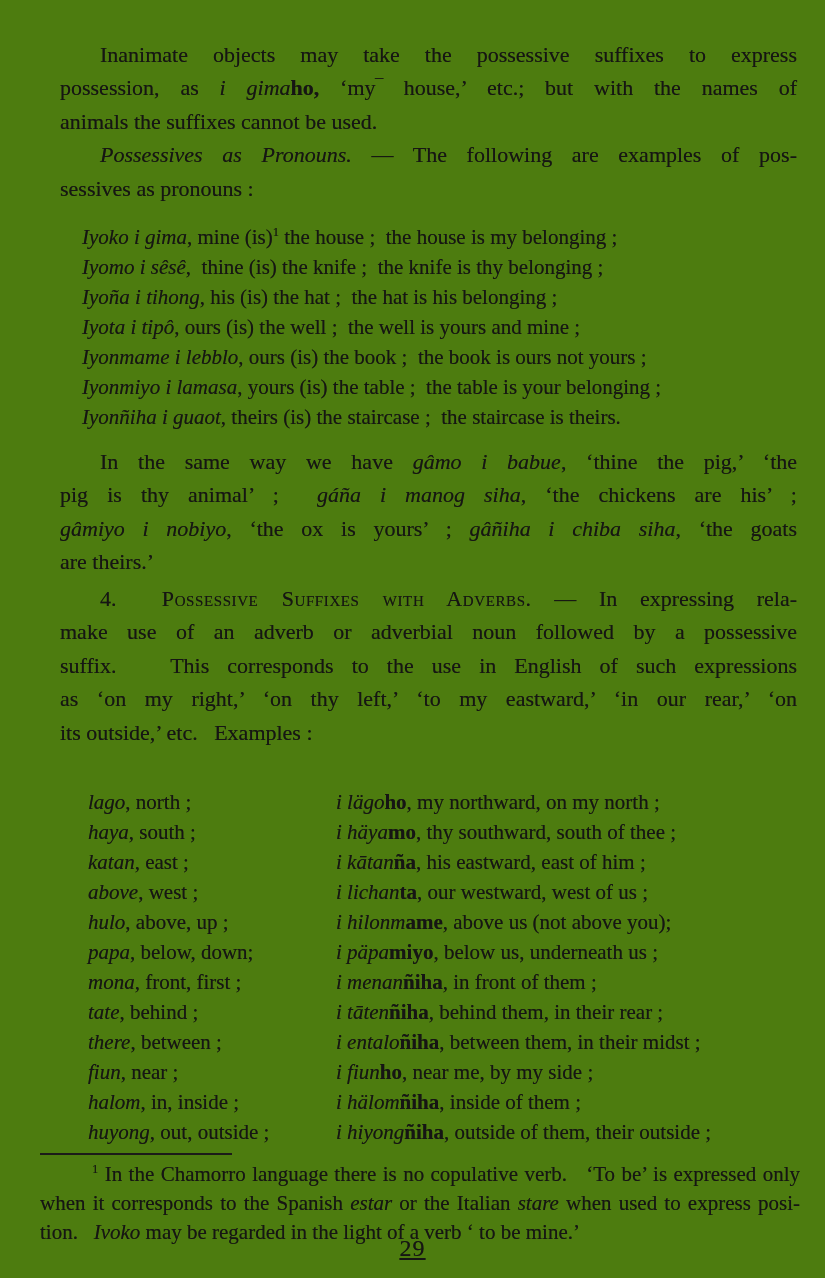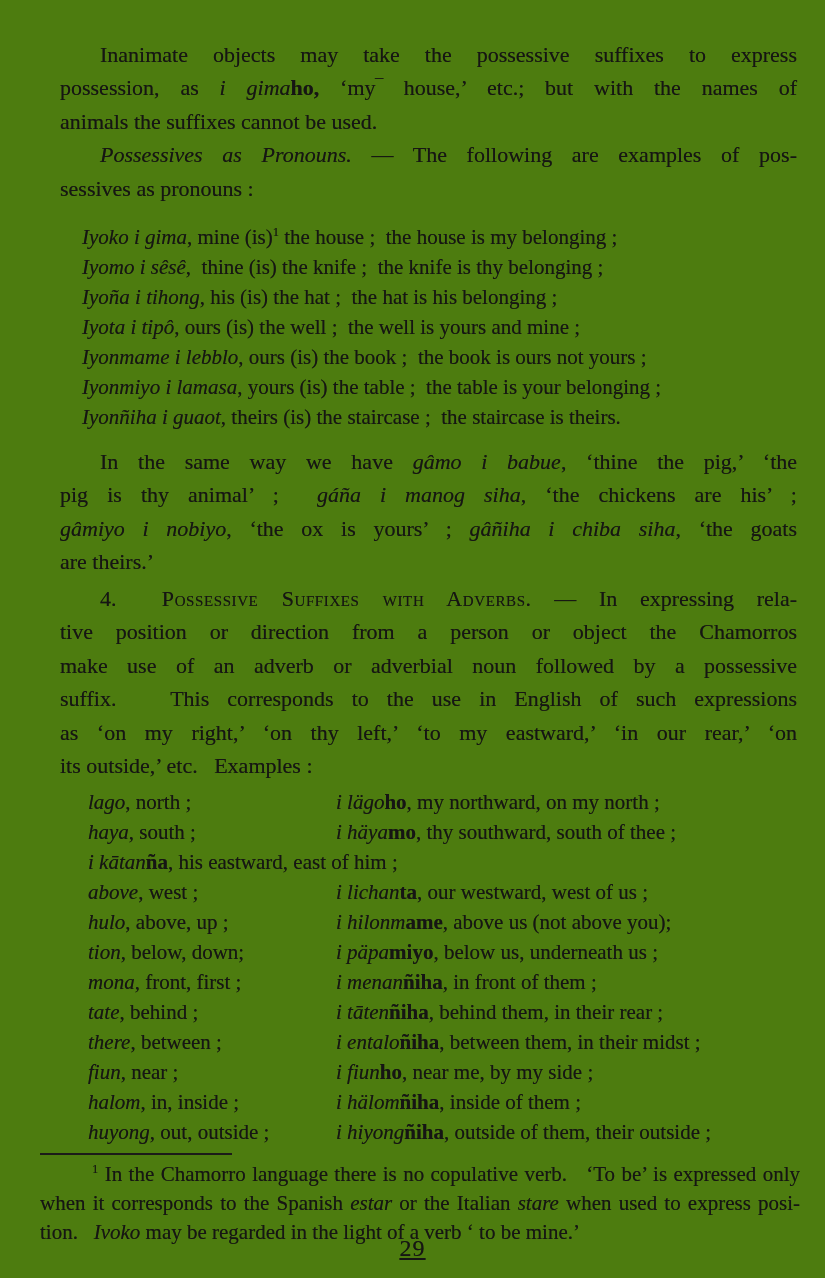--- a/index.html
+++ b/index.html
@@ -67,34 +67,33 @@
 
   <div class="block p-body" style="top:445px">
     <div class="ln just ind"><span>In the same way we have </span><span class="seg-i">gâmo i babue</span><span>, ‘thine the pig,’ ‘the</span></div>
     <div class="ln just"><span>pig is thy animal’ ;  </span><span class="seg-i">gáña i manog siha</span><span>, ‘the chickens are his’ ;</span></div>
     <div class="ln just"><span class="seg-i">gâmiyo i nobiyo</span><span>, ‘the ox is yours’ ; </span><span class="seg-i">gâñiha i chiba siha</span><span>, ‘the goats</span></div>
     <div class="ln"><span>are theirs.’</span></div>
   </div>
 
   <div class="block p-body" style="top:582px">
     <div class="ln just ind"><span>4.  </span><span class="seg-sc">Possessive Suffixes with Adverbs.</span><span> — In expressing rela-</span></div>
-    <div class="ln just"><span>tive position or direction from a person or object the Chamorros</span></div>
     <div class="ln just"><span>make use of an adverb or adverbial noun followed by a possessive</span></div>
     <div class="ln just"><span>suffix.   This corresponds to the use in English of such expressions</span></div>
     <div class="ln just"><span>as ‘on my right,’ ‘on thy left,’ ‘to my eastward,’ ‘in our rear,’ ‘on</span></div>
     <div class="ln"><span>its outside,’ etc.   Examples :</span></div>
   </div>
 
   <div class="block adv-table" style="top:787px">
     <div class="trow"><div class="tc1"><span class="seg-i">lago</span><span>, north ;</span></div><div class="tc2"><span class="seg-i">i lägo</span><span class="seg-b">ho</span><span>, my northward, on my north ;</span></div></div>
     <div class="trow"><div class="tc1"><span class="seg-i">haya</span><span>, south ;</span></div><div class="tc2"><span class="seg-i">i häya</span><span class="seg-b">mo</span><span>, thy southward, south of thee ;</span></div></div>
-    <div class="trow"><div class="tc2"><span class="seg-i">i kātan</span><span class="seg-b">ña</span><span>, his eastward, east of him ;</span></div></div>
+    <div class="trow"><div class="tc1"><span class="seg-i">katan</span><span>, east ;</span></div><div class="tc2"><span class="seg-i">i kātan</span><span class="seg-b">ña</span><span>, his eastward, east of him ;</span></div></div>
     <div class="trow"><div class="tc1"><span class="seg-i">above</span><span>, west ;</span></div><div class="tc2"><span class="seg-i">i lichan</span><span class="seg-b">ta</span><span>, our westward, west of us ;</span></div></div>
     <div class="trow"><div class="tc1"><span class="seg-i">hulo</span><span>, above, up ;</span></div><div class="tc2"><span class="seg-i">i hilonm</span><span class="seg-b">ame</span><span>, above us (not above you);</span></div></div>
-    <div class="trow"><div class="tc1"><span class="seg-i">tion</span><span>, below, down;</span></div><div class="tc2"><span class="seg-i">i päpa</span><span class="seg-b">miyo</span><span>, below us, underneath us ;</span></div></div>
+    <div class="trow"><div class="tc1"><span class="seg-i">papa</span><span>, below, down;</span></div><div class="tc2"><span class="seg-i">i päpa</span><span class="seg-b">miyo</span><span>, below us, underneath us ;</span></div></div>
     <div class="trow"><div class="tc1"><span class="seg-i">mona</span><span>, front, first ;</span></div><div class="tc2"><span class="seg-i">i menan</span><span class="seg-b">ñiha</span><span>, in front of them ;</span></div></div>
     <div class="trow"><div class="tc1"><span class="seg-i">tate</span><span>, behind ;</span></div><div class="tc2"><span class="seg-i">i tāten</span><span class="seg-b">ñiha</span><span>, behind them, in their rear ;</span></div></div>
     <div class="trow"><div class="tc1"><span class="seg-i">there</span><span>, between ;</span></div><div class="tc2"><span class="seg-i">i entalo</span><span class="seg-b">ñiha</span><span>, between them, in their midst ;</span></div></div>
     <div class="trow"><div class="tc1"><span class="seg-i">fiun</span><span>, near ;</span></div><div class="tc2"><span class="seg-i">i fiun</span><span class="seg-b">ho</span><span>, near me, by my side ;</span></div></div>
     <div class="trow"><div class="tc1"><span class="seg-i">halom</span><span>, in, inside ;</span></div><div class="tc2"><span class="seg-i">i hälom</span><span class="seg-b">ñiha</span><span>, inside of them ;</span></div></div>
     <div class="trow"><div class="tc1"><span class="seg-i">huyong</span><span>, out, outside ;</span></div><div class="tc2"><span class="seg-i">i hiyong</span><span class="seg-b">ñiha</span><span>, outside of them, their outside ;</span></div></div>
   </div>
 
   <div class="block fn-rule"></div>
   <div class="block footnote" style="top:1160px">

